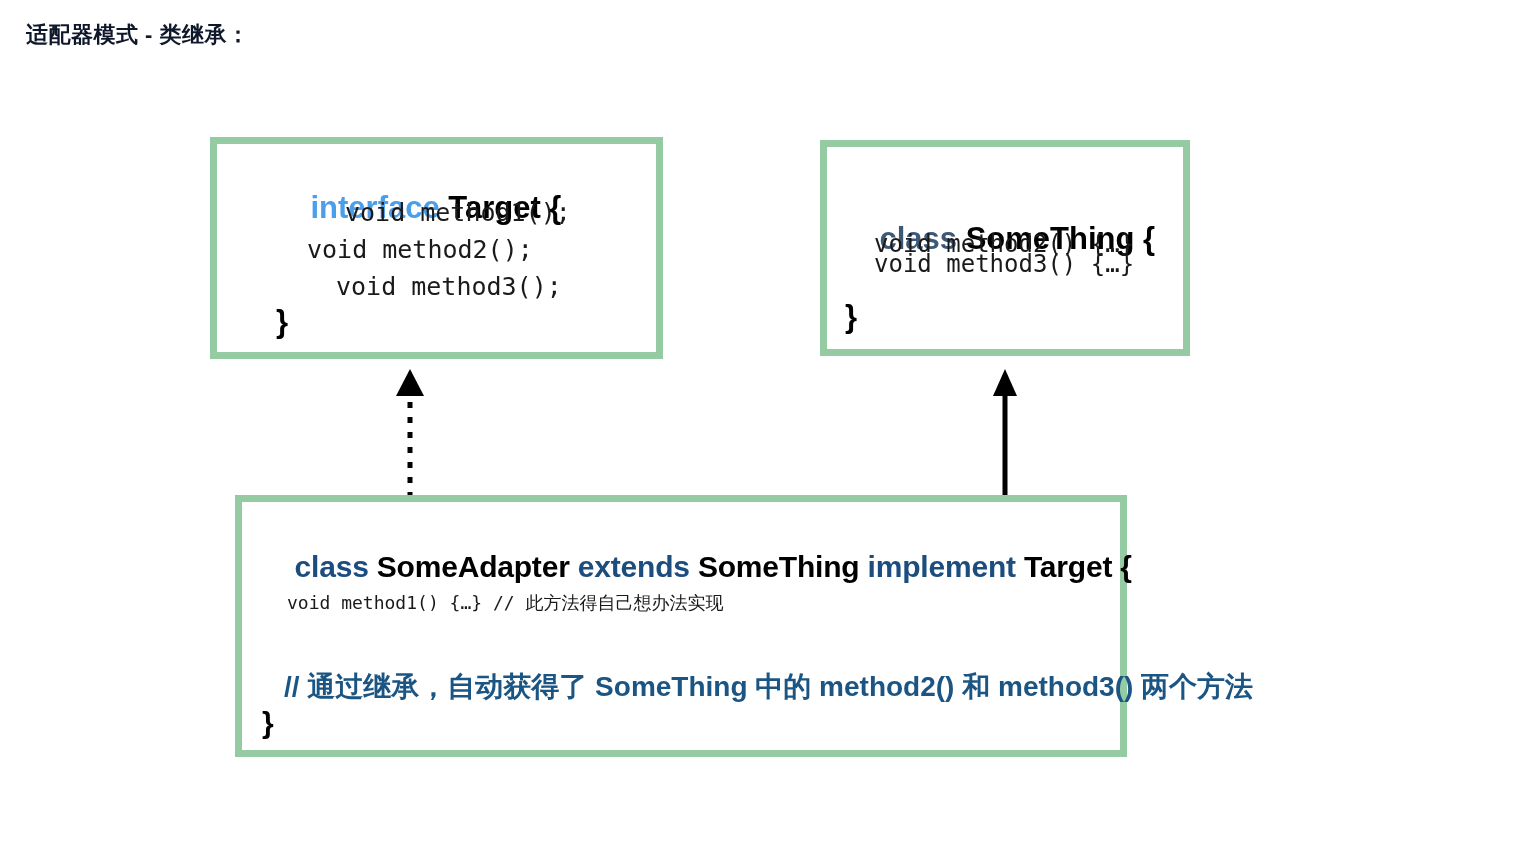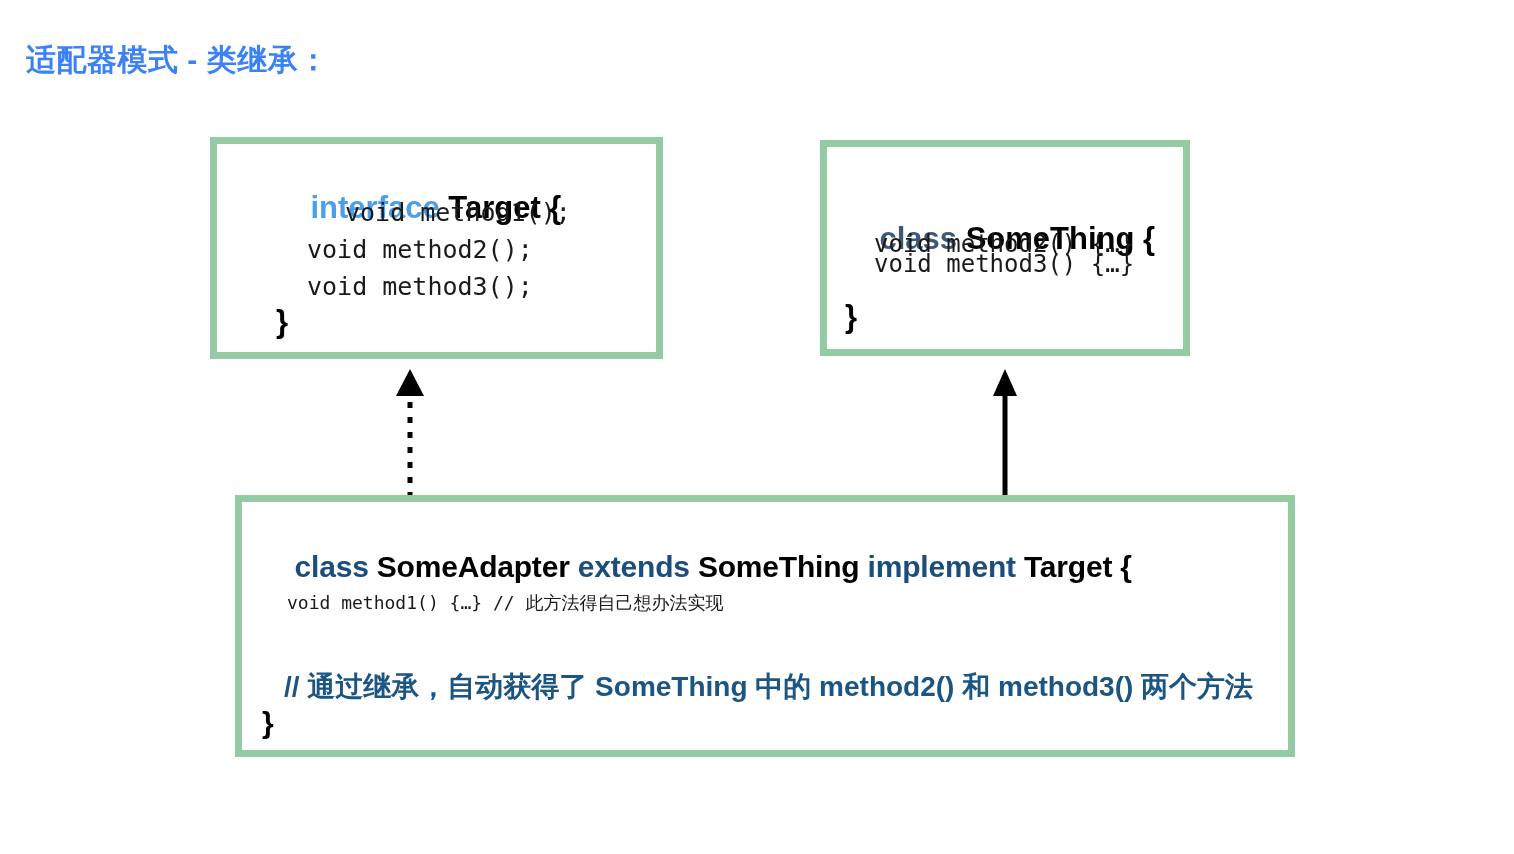--- a/index.html
+++ b/index.html
@@ -13,26 +13,25 @@
     position: relative;
     font-family: "Liberation Sans", sans-serif;
     overflow: hidden;
   }
 
   
   #slide-title {
     position: absolute;
     left: 26px;
     top: 20px;
-    font-size: 30px;
-    font-weight: bold;
-    color: #3b82f6;
+    font-size: 22px;
+    font-weight: bold;
+    color: #0f172a;
     letter-spacing: 0.5px;
     white-space: pre;
-    margin-top: 20px;
   }
 
   
   .code-box {
     position: absolute;
     background: #ffffff;
     border: 7px solid #94CBA3;
     box-sizing: border-box;
   }
 
@@ -71,21 +70,21 @@
     top: 10px;
     font-size: 31px;
   }
   #box-target .code-line {
     position: absolute;
     left: 90px;
     font-size: 25px;
   }
   #box-target .l1 { top: 54px; margin-left: 38px; }
   #box-target .l2 { top: 91px; }
-  #box-target .l3 { top: 128px; }
+  #box-target .l3 { top: 128px; margin-left: 29px; }
   #box-target .brace-close {
     position: absolute;
     left: 59px;
     top: 160px;
     font-size: 31px;
   }
 
   
   #box-something {
     left: 820px;
@@ -110,21 +109,21 @@
     position: absolute;
     left: 18px;
     top: 152px;
     font-size: 31px;
   }
 
   
   #box-adapter {
     left: 235px;
     top: 495px;
-    width: 1060px;
+    width: 892px;
     height: 262px;
   }
   #box-adapter .code-header {
     position: absolute;
     left: 20px;
     top: 14px;
     font-size: 30px;
     letter-spacing: -0.2px;
   }
   #box-adapter .adapter-impl {

